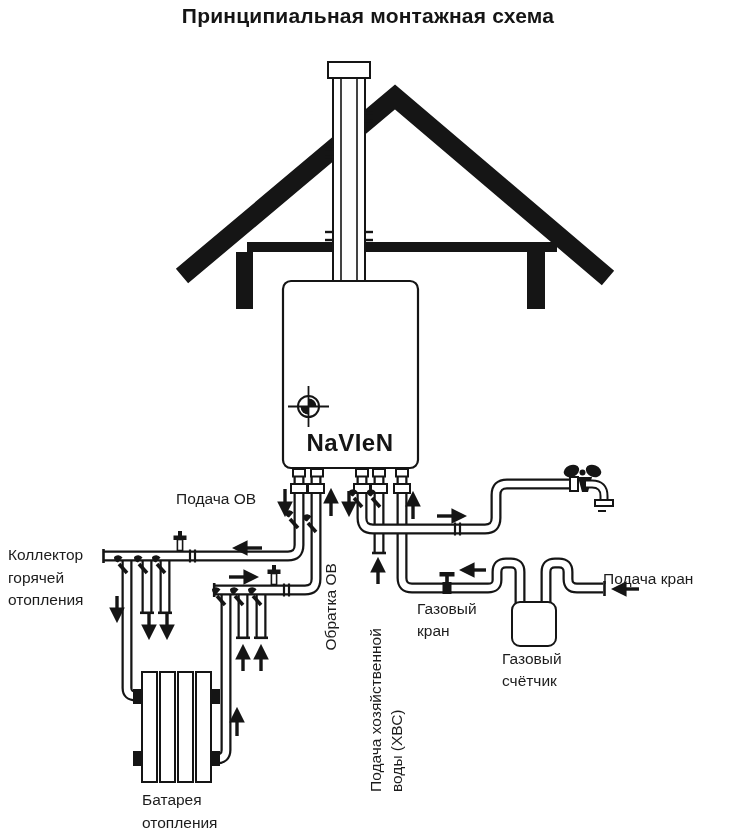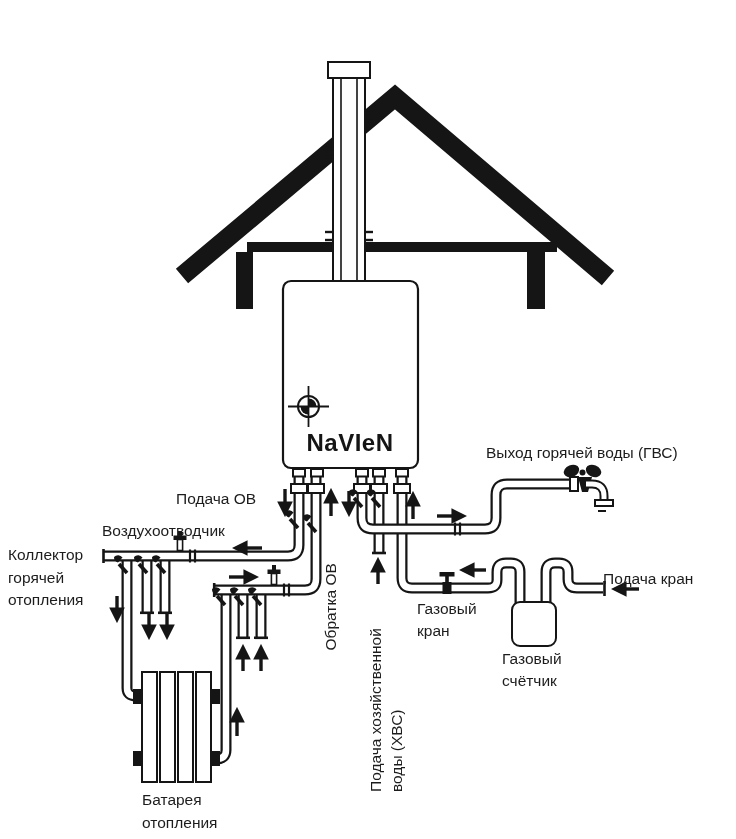--- a/index.html
+++ b/index.html
@@ -224,23 +224,22 @@
     <line x1="167" y1="613" x2="167" y2="636" class="arrow"></line>
     <line x1="243" y1="671" x2="243" y2="648" class="arrow"></line>
     <line x1="261" y1="671" x2="261" y2="648" class="arrow"></line>
     <line x1="378" y1="584" x2="378" y2="561" class="arrow"></line>
     <line x1="237" y1="736" x2="237" y2="711" class="arrow"></line>
     <line x1="486" y1="570" x2="463" y2="570" class="arrow"></line>
     <line x1="639" y1="589" x2="615" y2="589" class="arrow"></line>
   </g>
 </svg>
 
-<div class="lbl" style="left:486px;top:442px;">Выход горячей воды (ГВС)</div>
+<div class="title">Принципиальная монтажная схема</div>
 <div class="lbl" style="left:176px;top:488px;text-align:right;">Подача ОВ</div>
-<div class="lbl" style="left:102px;top:520px;">Воздухоотводчик</div>
 <div class="lbl" style="left:8px;top:544px;line-height:22.5px;">Коллектор
 горячей
 отопления</div>
 <div class="lbl rot" style="left:275px;top:585px;width:110px;height:21px;">Обратка ОВ</div>
 <div class="lbl rot" style="left:281px;top:666px;width:210px;height:42px;">Подача хозяйственной
 воды (ХВС)</div>
 <div class="lbl" style="left:417px;top:598px;line-height:22px;">Газовый
 кран</div>
 <div class="lbl" style="left:603px;top:568px;">Подача кран</div>
 <div class="lbl" style="left:502px;top:648px;line-height:22px;">Газовый

